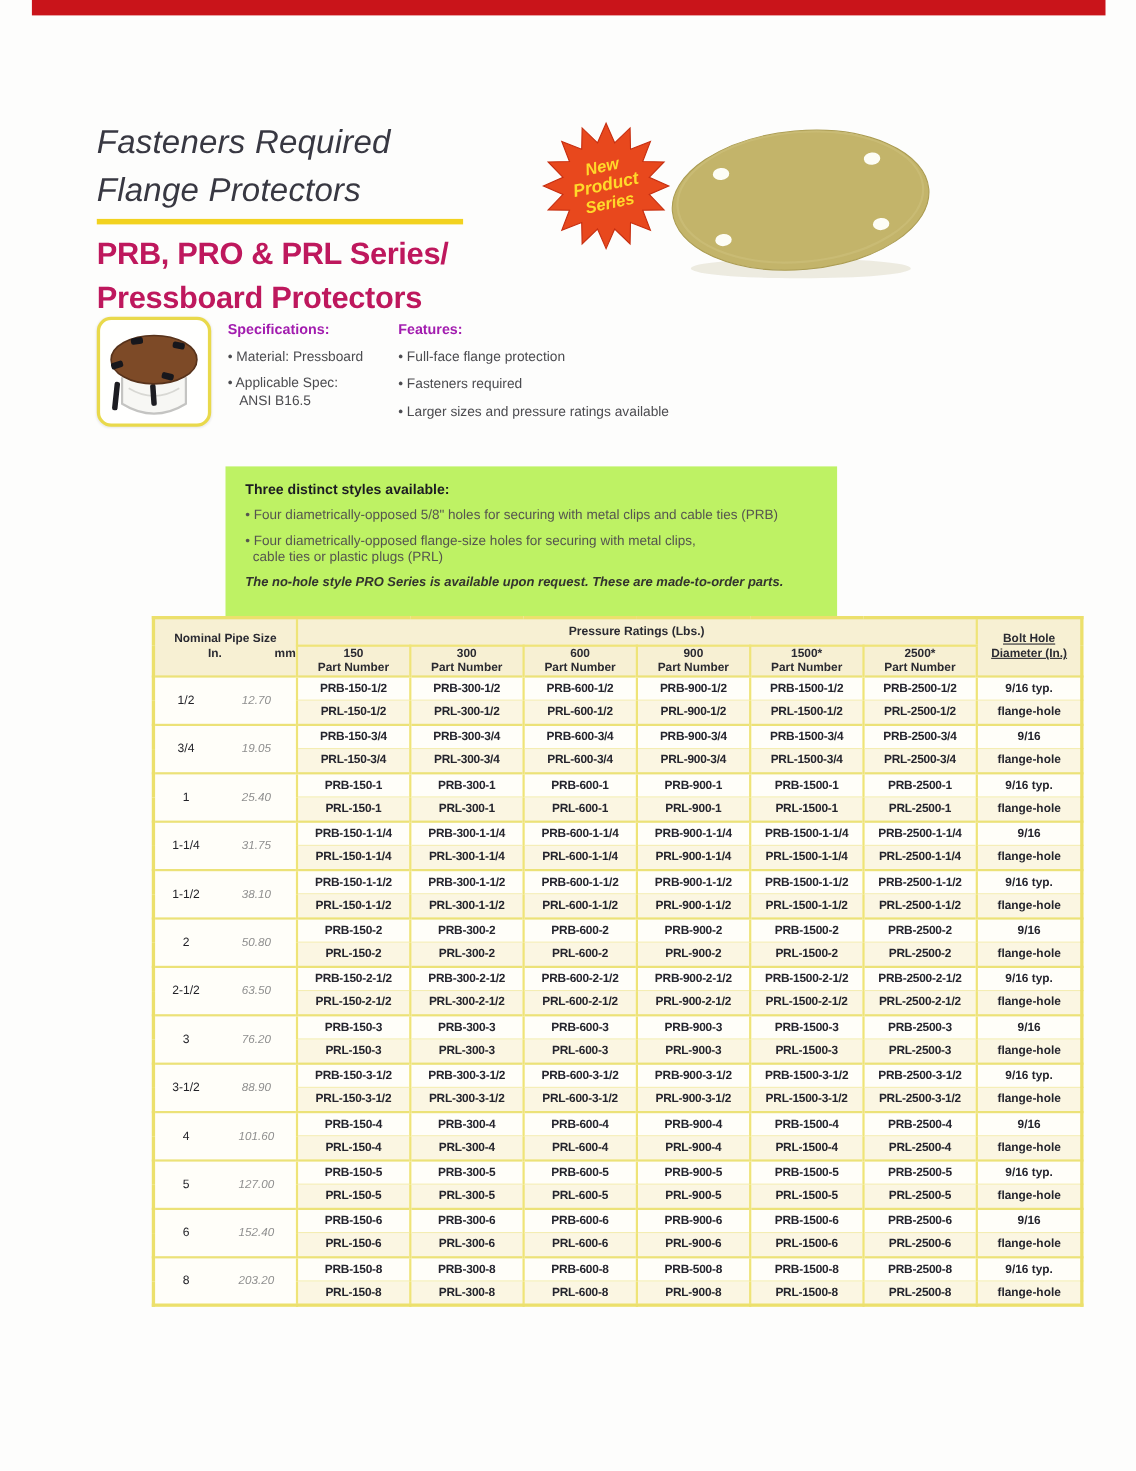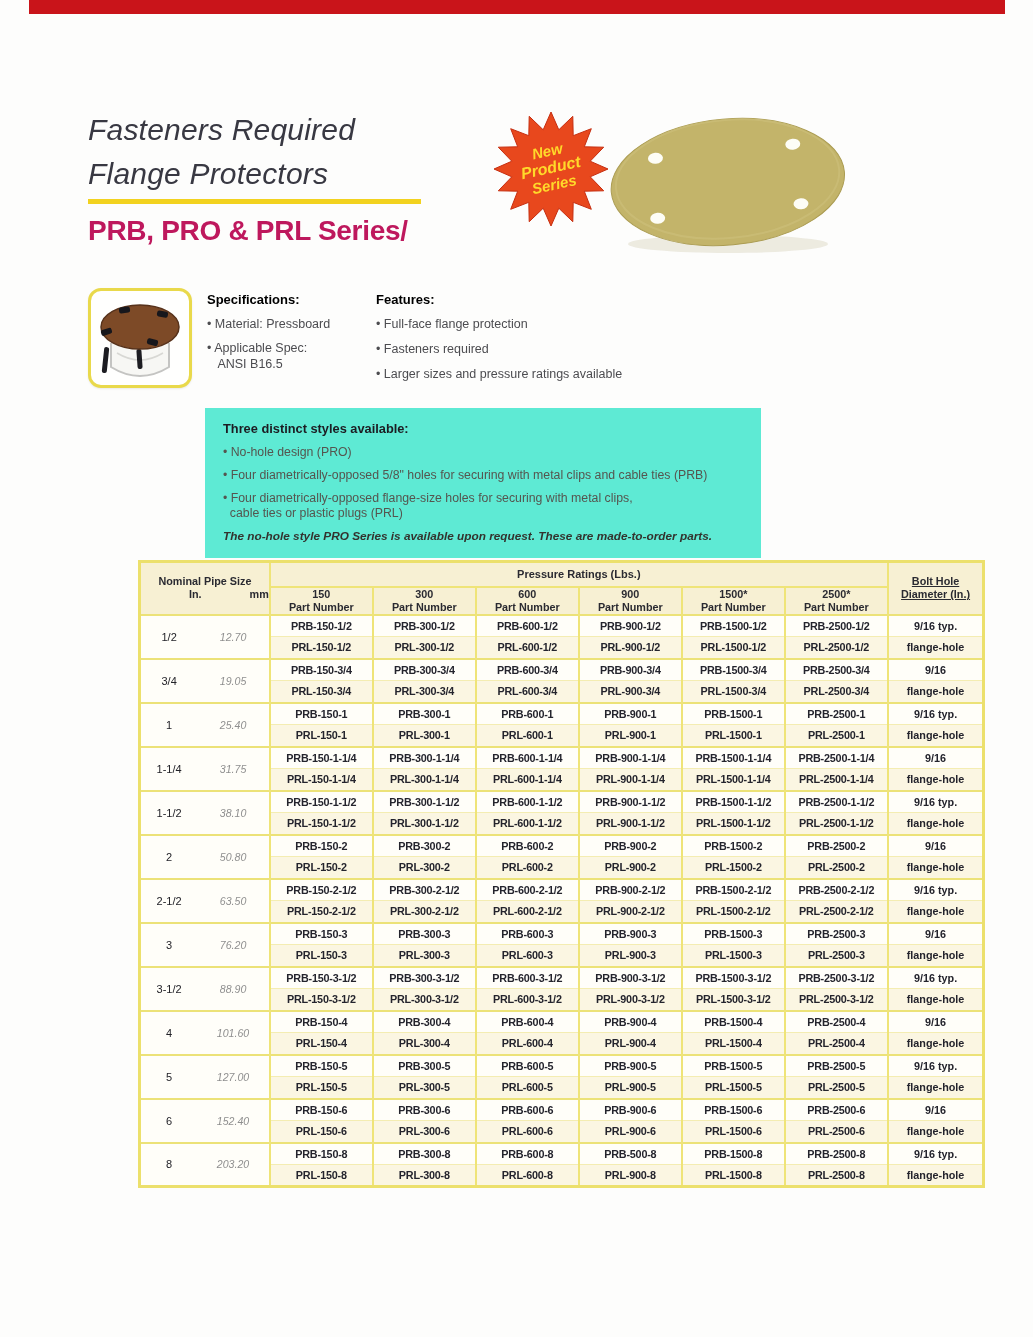--- a/index.html
+++ b/index.html
@@ -19,27 +19,27 @@
   .badge text { font-family:"Liberation Sans", sans-serif; font-style:italic; font-weight:800; }
 
   
   .disc-photo { position:absolute; left:600px; top:108px; width:256px; height:152px; }
 
   
   .spec-photo { position:absolute; left:88px; top:288px; width:104px; height:100px; border:3px solid #e9d94b; border-radius:13px; background:#fffffe; box-shadow:0 1px 2px rgba(0,0,0,0.08); }
 
   
   .specs-block { position:absolute; left:207px; top:292px; width:150px; }
-  .features-block { position:absolute; left:362px; top:292px; width:340px;margin-left:14px; }
-  .info-heading { font-size:13px; font-weight:800; color:#000000; margin-bottom:9px; }
+  .features-block { position:absolute; left:362px; top:292px; width:340px; }
+  .info-heading { font-size:13px; font-weight:800; color:#a21caf; margin-bottom:9px; }
   .info-item { font-size:12.5px; color:#4c4c50; line-height:16px; margin-bottom:8px; white-space:pre-line; }
   .features-block .info-item { margin-bottom:9px; }
 
   
-  .styles-box { position:absolute; left:205px; top:408px; width:556px; height:150px; background:#5eead4; padding:13px 18px 0 18px; }
+  .styles-box { position:absolute; left:205px; top:424px; width:556px; height:150px; background:#bef264; padding:13px 18px 0 18px; }
   .styles-heading { font-size:12.8px; font-weight:800; color:#1c1c22; margin-bottom:9px; }
   .styles-item { font-size:12.3px; color:#55554f; line-height:15px; margin-bottom:8px; white-space:pre-line; }
   .styles-note { font-size:11.8px; font-style:italic; font-weight:700; color:#33332e; }
 
   
   .parts-table { position:absolute; left:138px; top:560px; border-collapse:collapse; table-layout:fixed;
                  border:3px solid #ece06c; background:#fffef8; }
   .parts-table th, .parts-table td { padding:0; text-align:center; vertical-align:middle; }
   .parts-table thead th { background:#f7f0d3; color:#2a2a31; font-weight:700; border-left:2px solid #efe478; }
   th.size-head { background:#fbfaee; border-left:none; }
@@ -65,20 +65,21 @@
 
 <div class="page">
 
   <div class="top-bar" style="background: rgb(201, 20, 26);"></div>
 
   <div class="title-block">
     <div class="title-italic">Fasteners Required</div>
     <div class="title-italic">Flange Protectors</div>
     <div class="title-underline" style="background: rgb(242, 210, 31);"></div>
     <div class="title-bold">PRB, PRO &amp; PRL Series/</div>
+    <div class="title-bold">Pressboard Protectors</div>
   </div>
 
   <svg class="badge" viewBox="0 0 118 118">
     <polygon id="star-poly" points="59.0,2.0 66.8,19.8 80.8,6.3 81.2,25.7 99.3,18.7 92.3,36.8 111.7,37.2 98.2,51.2 116.0,59.0 98.2,66.8 111.7,80.8 92.3,81.2 99.3,99.3 81.2,92.3 80.8,111.7 66.8,98.2 59.0,116.0 51.2,98.2 37.2,111.7 36.8,92.3 18.7,99.3 25.7,81.2 6.3,80.8 19.8,66.8 2.0,59.0 19.8,51.2 6.3,37.2 25.7,36.8 18.7,18.7 36.8,25.7 37.2,6.3 51.2,19.8" fill="#e8481d" stroke="#c62e10"></polygon>
     <g transform="rotate(-12 59 59)" text-anchor="middle">
       <text x="59" y="46" font-size="15" fill="#ffd92a">New</text>
       <text x="59" y="63" font-size="16" fill="#ffd92a">Product</text>
       <text x="59" y="80" font-size="15" fill="#ffd92a">Series</text>
     </g>
   </svg>
@@ -118,21 +119,20 @@
 
   <div class="features-block">
     <div class="info-heading">Features:</div>
     <div class="info-item">• Full-face flange protection</div>
     <div class="info-item">• Fasteners required</div>
     <div class="info-item">• Larger sizes and pressure ratings available</div>
   </div>
 
   <div class="styles-box">
     <div class="styles-heading">Three distinct styles available:</div>
-    <div class="styles-item">• No-hole design (PRO)</div>
     <div class="styles-item">• Four diametrically-opposed 5/8" holes for securing with metal clips and cable ties (PRB)</div>
     <div class="styles-item">• Four diametrically-opposed flange-size holes for securing with metal clips,
 &nbsp;&nbsp;cable ties or plastic plugs (PRL)</div>
     <div class="styles-note">The no-hole style PRO Series is available upon request. These are made-to-order parts.</div>
   </div>
 
   <table class="parts-table">
     <colgroup>
       <col style="width:80px">
       <col style="width:103px">

